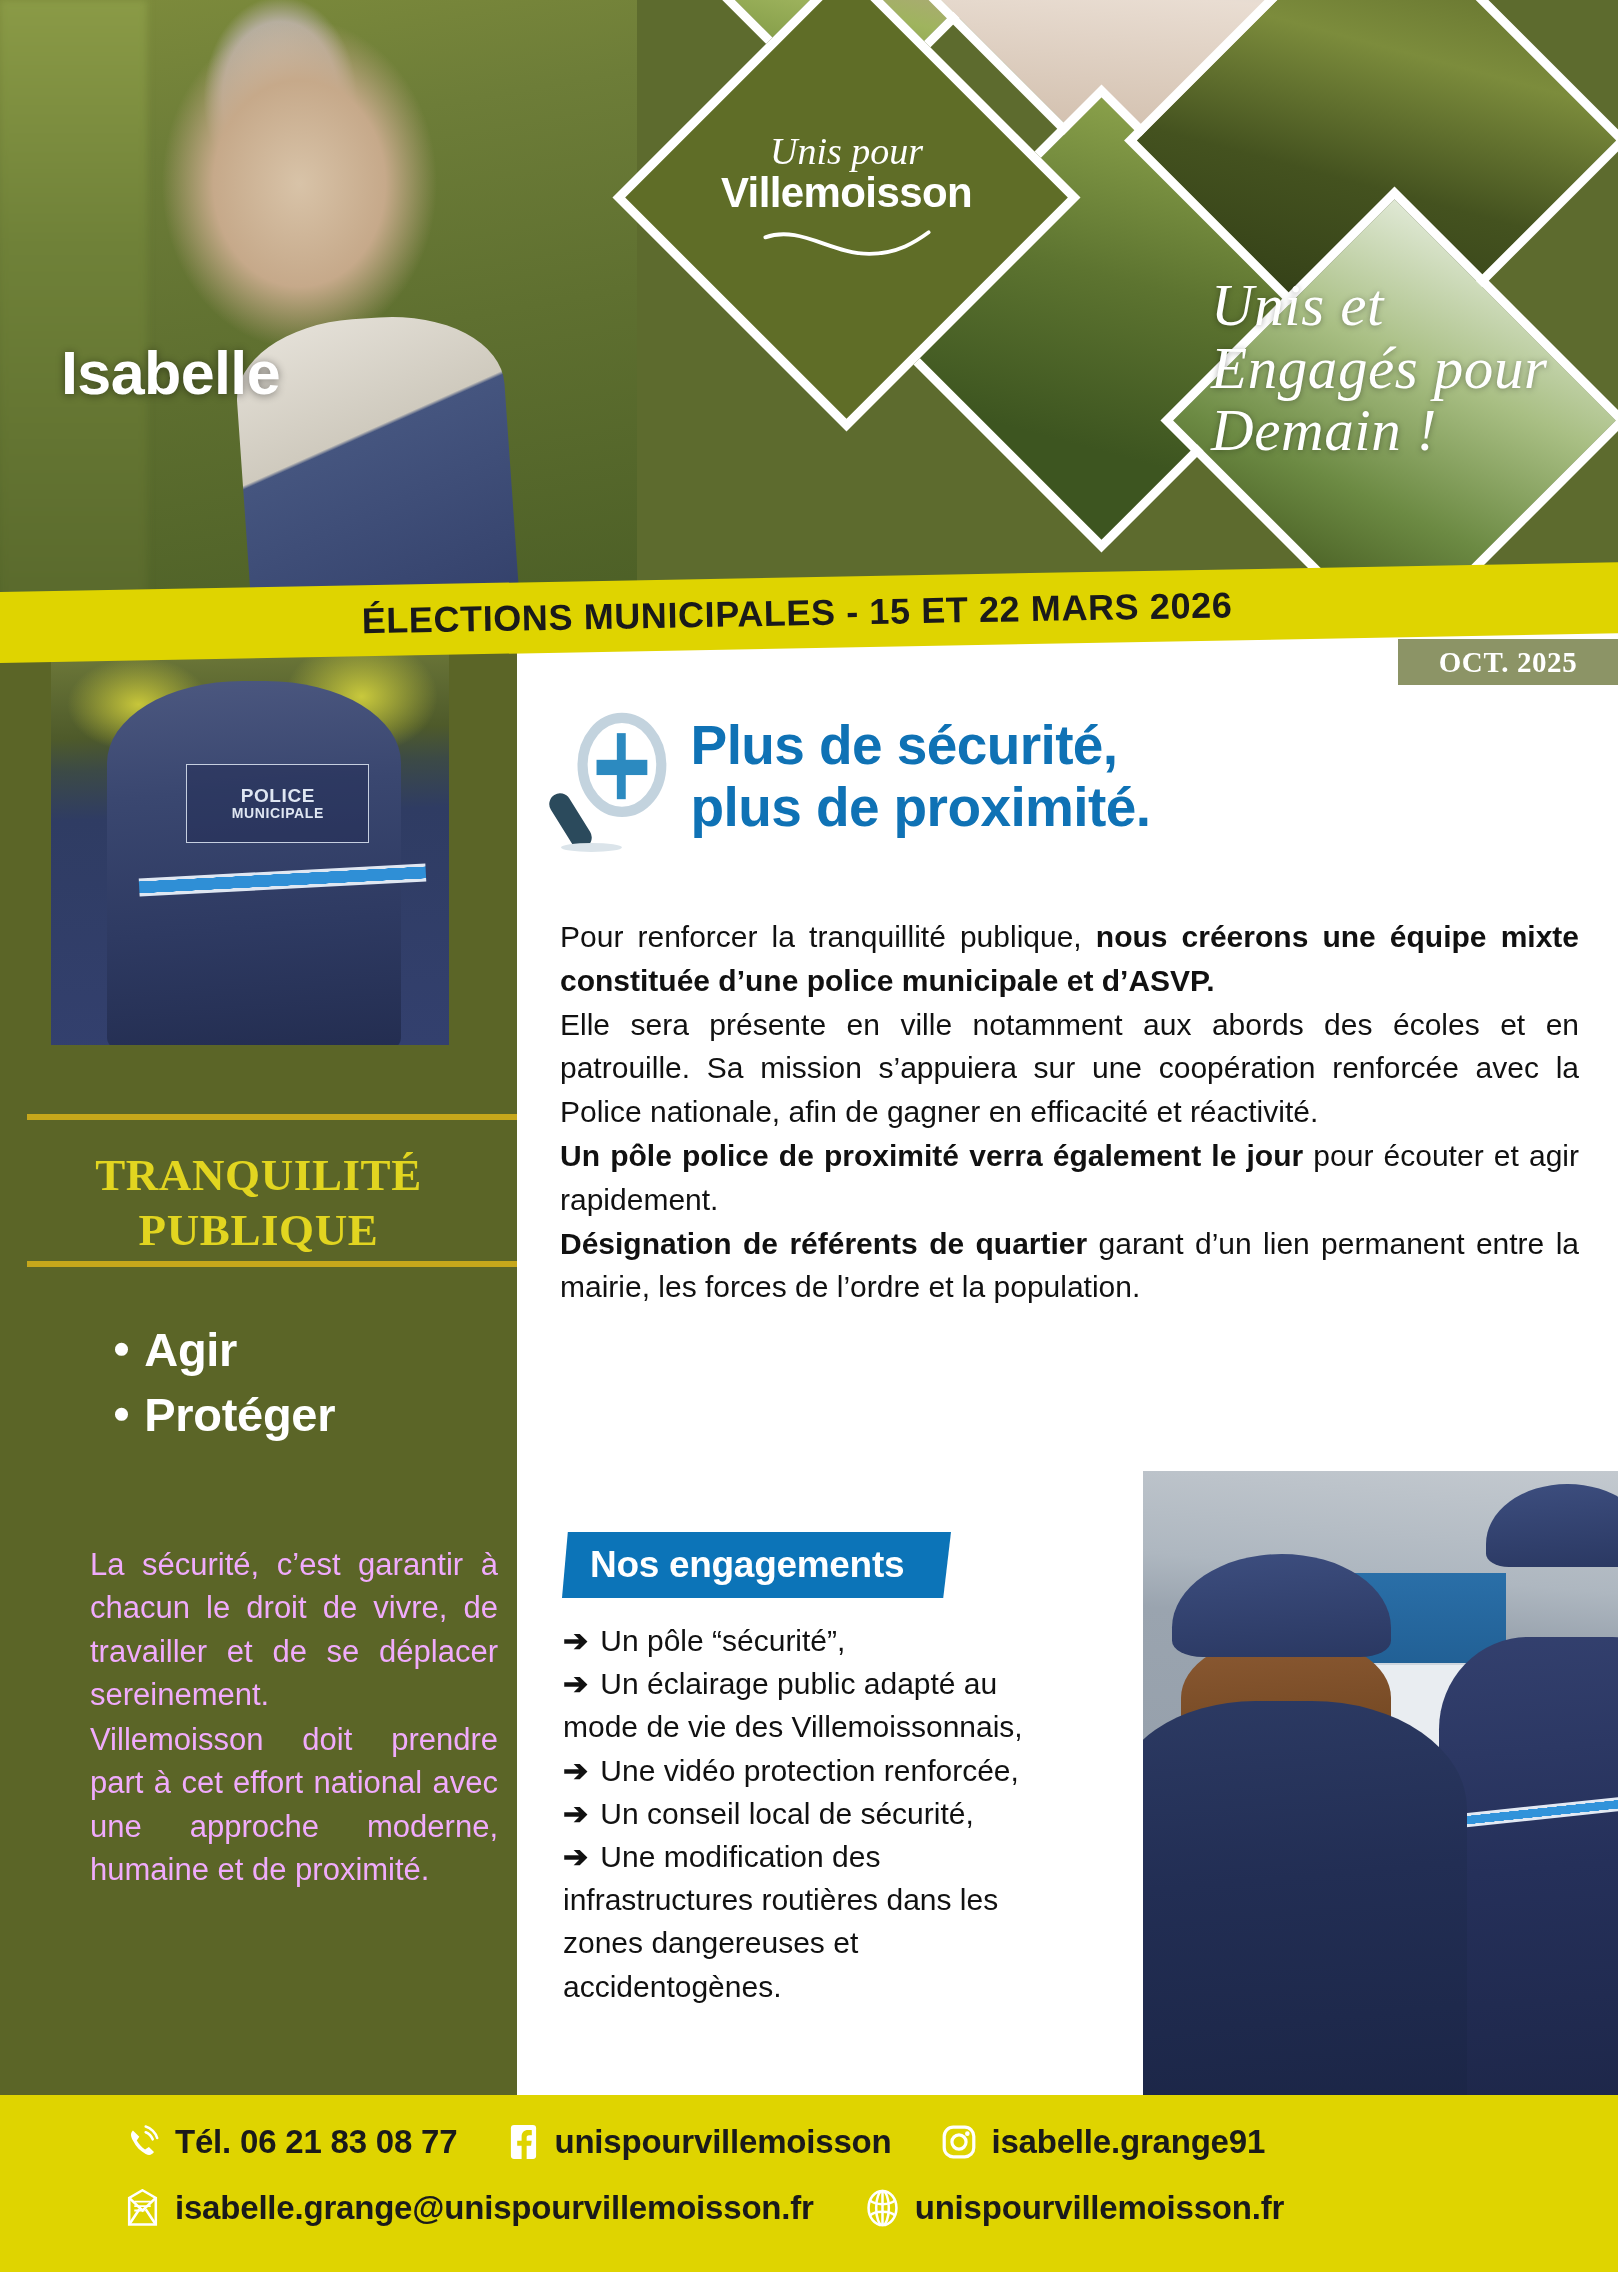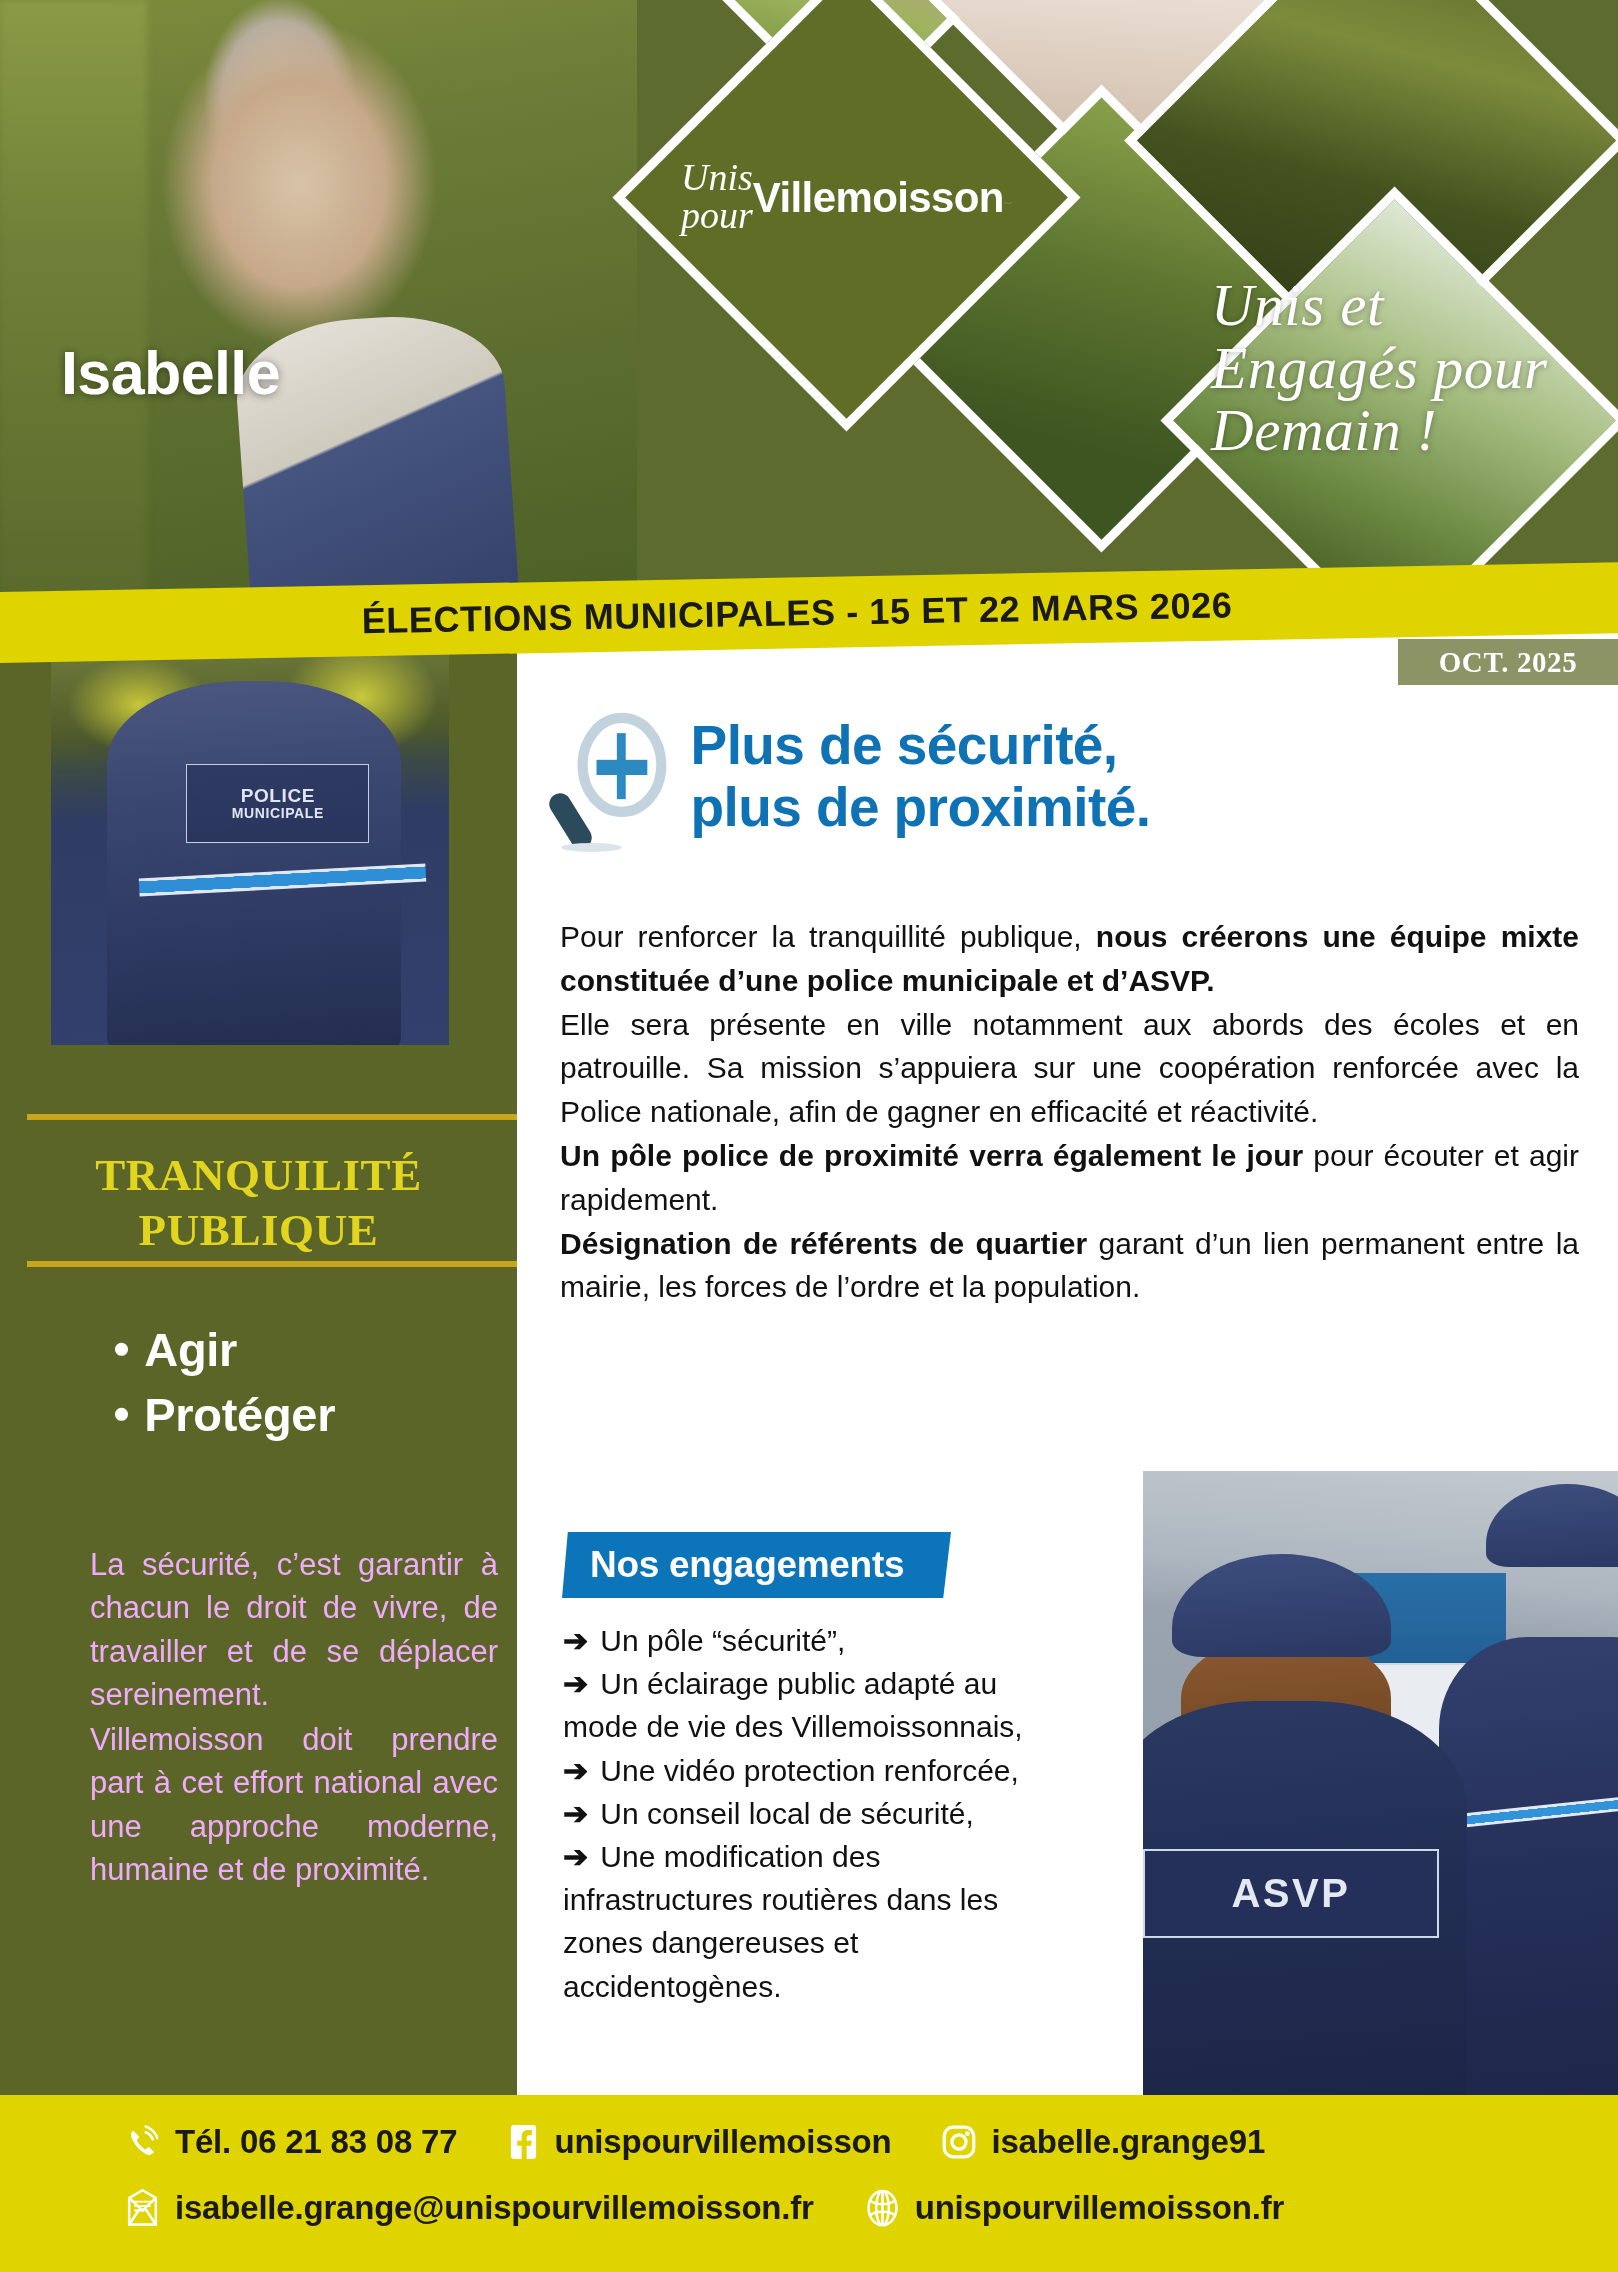--- a/index.html
+++ b/index.html
@@ -69,21 +69,21 @@
     background: linear-gradient(150deg,#5d6a2a 0%,#7c8c3c 30%,#44521f 60%,#2e3a15 100%); }
   .dmd-e { left: 331px; top: 229px; width: 331px; height: 331px;
     background: linear-gradient(150deg,#89a04a 0%,#5d7430 40%,#3d5520 80%); }
   .dmd-f { left: 624px; top: 331px; width: 331px; height: 331px;
     background: linear-gradient(160deg,#dfe8d4 0%,#a9bf84 35%,#6c8a43 70%,#44591f 100%); }
 
   .logo-inner {
     position: absolute;
     left: 76px; top: 108px;
     width: 331px; height: 331px;
-    display: flex; flex-direction: row;
+    display: flex; flex-direction: column;
     align-items: center; justify-content: center;
     z-index: 9;
     pointer-events: none;
   }
   .logo-line1 {
     font-family: "Liberation Serif", serif;
     font-style: italic;
     font-size: 38px;
     color: #ffffff;
     line-height: 1;
@@ -511,23 +511,20 @@
 
     <div class="asvp-photo">
       <div class="bg-shop"></div>
       <div class="bg-panel"></div>
       <div class="officer2"></div>
       <div class="cap2"></div>
       <div class="stripe2"></div>
       <div class="hair1"></div>
       <div class="officer1"></div>
       <div class="cap1"></div>
-      <div class="asvp-band">
-        <span>ASVP</span>
-      </div>
     </div>
   </div>
 
   <div class="footer">
 
     <div class="f-row f-row-1">
       <div class="f-item">
         <span class="ic">
           <svg width="37" height="37" viewBox="0 0 58 58">
             <path d="M14 10 C10 14, 10 18, 14 26 C19 36, 26 43, 34 47 C40 50, 44 48, 47 44 L39 36 L33 40 C28 37, 23 31, 20 26 L24 20 Z" fill="#ffffff"></path>

